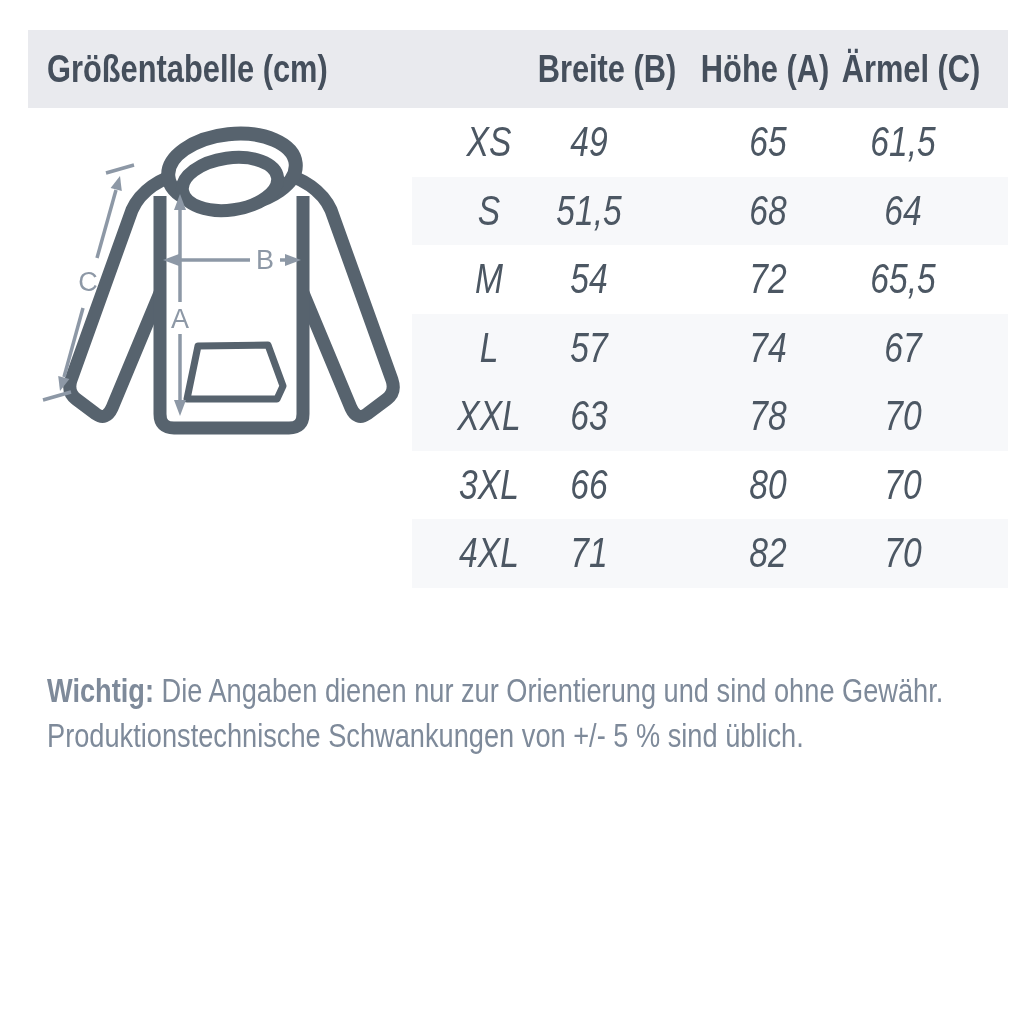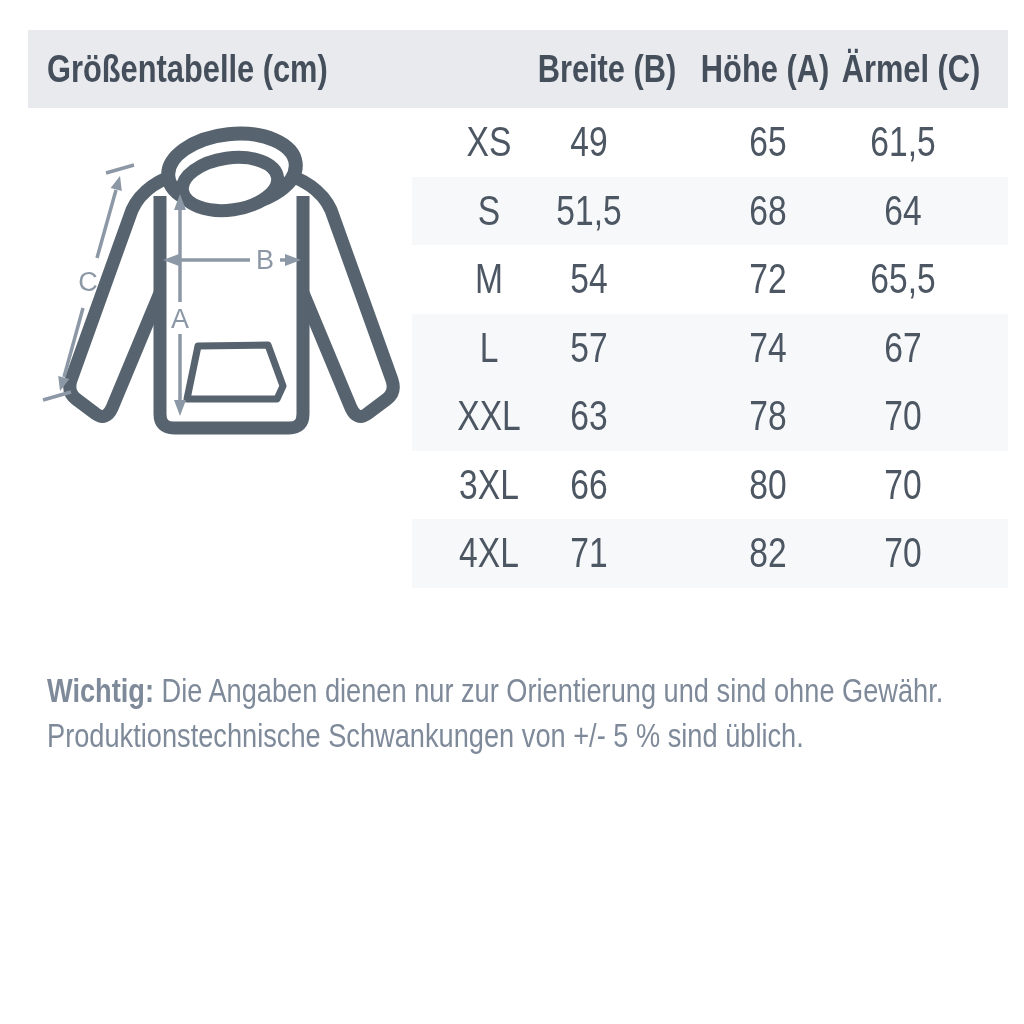--- a/index.html
+++ b/index.html
@@ -18,21 +18,21 @@
     font-size:39px; font-weight:bold; color:var(--heading); white-space:nowrap;
     transform-origin:0 50%; transform:scaleX(0.79);
   }
   .col-h{
     position:absolute; top:0; height:78px; line-height:78px;
     font-size:39px; font-weight:bold; color:var(--heading); white-space:nowrap;
     transform-origin:0 50%; transform:scaleX(0.79) translateX(-50%);
   }
   .col-breite{left:579px;} .col-hoehe{left:737px;} .col-aermel{left:883px;}
   
-  .rows{position:absolute; left:0; top:108px; width:1024px;}
+  .rows{position:absolute; left:0; top:108px; width:1024px;font-style:italic;}
   .row{position:relative; height:68.5px;}
   .row .stripe{position:absolute; left:412px; width:596px; top:0; bottom:0; background:var(--stripe); display:none;}
   .row.alt .stripe{display:block;}
   .cell{
     position:absolute; top:0; height:68.5px; line-height:68.5px;
     font-size:42px; color:var(--cell); white-space:nowrap;
     transform-origin:0 50%; transform:scaleX(0.8) translateX(-50%);
   }
   
   .hoodie{position:absolute; left:40px; top:118px; width:380px; height:340px;}

